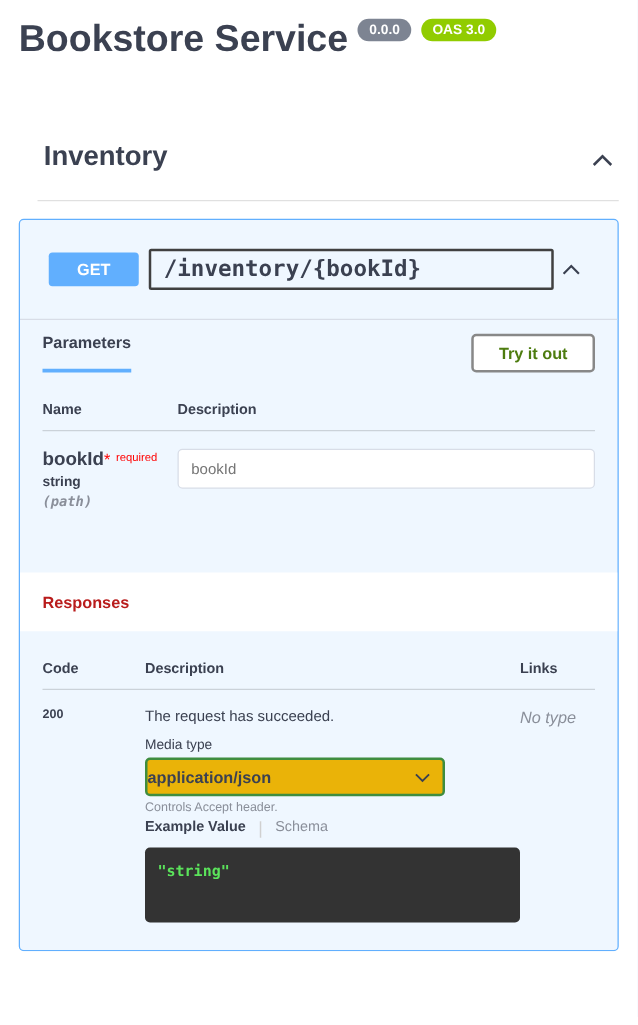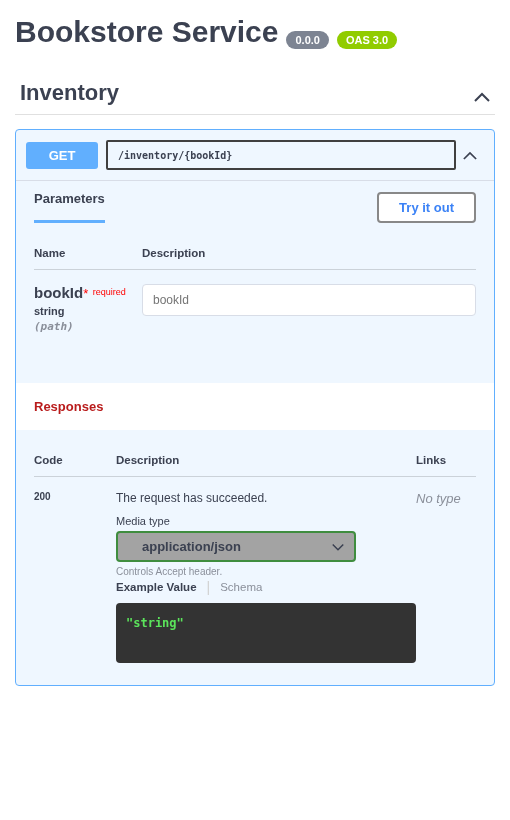--- a/index.html
+++ b/index.html
@@ -1,35 +1,35 @@
 <!DOCTYPE html>
 <html><head>
 <meta charset="utf-8">
 <style>
 * { box-sizing: border-box; margin: 0; padding: 0; }
 body { font-family: -apple-system, BlinkMacSystemFont, "Segoe UI", sans-serif; background: #fff; width: 510px; padding: 15px 15px 0 15px; }
-.header { display: flex; align-items: flex-end; gap: 8px; margin-bottom: 21px; }
+.header { display: flex; align-items: flex-start; gap: 8px; margin-bottom: 53px; }
 .title { font-size: 30px; font-weight: 700; color: #3b4151; }
 .badge { color: #fff; font-size: 11px; font-weight: 600; padding: 3px 9px; border-radius: 12px; }
 .badge-ver { background: #7d8492; }
 .badge-oas { background: #91cc00; }
-.section-hdr { display: flex; justify-content: space-between; align-items: center; padding: 10px 5px 8px 5px; border-bottom: 1px solid rgba(0,0,0,0.12); cursor: pointer; }
+.section-hdr { display: flex; justify-content: space-between; align-items: center; padding: 10px 5px 22px 5px; border-bottom: 1px solid rgba(0,0,0,0.12); cursor: pointer; margin-left: 15px; }
 .section-name { font-size: 22px; font-weight: 700; color: #3b4151; }
 .chev { width: 16px; height: 10px; }
 .chev svg { width: 100%; height: 100%; fill: #3b4151; }
 .opblock-wrap { border: 1px solid #61affe; border-radius: 4px; background: #eff7ff; margin-top: 14px; overflow: hidden; }
-.op-summary { display: flex; align-items: center; padding: 10px; cursor: pointer; }
+.op-summary { display: flex; align-items: center; padding: 23px; cursor: pointer; }
 .method { background: #61affe; color: #fff; font-weight: 700; font-size: 13px; padding: 6px 0; width: 72px; text-align: center; border-radius: 3px; }
 .path-wrap { flex: 1; border: 2px solid #404040; border-radius: 2px; margin-left: 8px; display: flex; align-items: center; min-height: 30px; }
-.path { font-family: monospace; font-size: 10px; font-weight: 600; color: #3b4151; padding: 4px 10px; }
+.path { font-family: monospace; font-size: 18px; font-weight: 600; color: #3b4151; padding: 4px 10px; }
 .op-chev { width: 28px; text-align: center; }
 .op-body { border-top: 1px solid #d8dde7; }
 .param-hdr { display: flex; justify-content: space-between; align-items: center; padding: 10px 18px 0 18px; gap: 18px; }
 .param-tab { font-size: 13px; font-weight: 700; color: #3b4151; padding-bottom: 14px; border-bottom: 3px solid #61affe; }
-.try-btn { background: #fff; border: 2px solid #888; border-radius: 4px; padding: 6px 20px; font-size: 13px; font-weight: 700; color: #3b82f6; cursor: pointer; }
+.try-btn { background: #fff; border: 2px solid #888; border-radius: 4px; padding: 6px 20px; font-size: 13px; font-weight: 700; color: #4d7c0f; cursor: pointer; }
 .param-sect { padding: 14px 18px 50px 18px; }
 .table { width: 100%; }
 .table-hdr { display: flex; font-size: 11.5px; font-weight: 700; color: #3b4151; padding: 10px 0; border-bottom: 1px solid rgba(0,0,0,0.15); }
 .col-name { width: 108px; }
 .col-desc { flex: 1; }
 .table-row { display: flex; padding-top: 14px; }
 .p-name { font-size: 15px; font-weight: 700; color: #3b4151; }
 .req { color: #ff0000; font-size: 9px; position: relative; top: -3px; margin-left: 2px; }
 .ast { color: #ff0000; font-size: 13px; }
 .p-type { font-size: 11px; font-weight: 700; color: #3b4151; margin-top: 3px; }
@@ -39,21 +39,21 @@
 .resp-title { font-size: 13px; font-weight: 700; color: #b91c1c; }
 .resp-body { padding: 14px 18px 22px 18px; }
 .resp-hdr { display: flex; font-size: 11.5px; font-weight: 700; color: #3b4151; padding: 10px 0; border-bottom: 1px solid rgba(0,0,0,0.15); }
 .rc-code { width: 82px; }
 .rc-desc { flex: 1; }
 .rc-links { width: 60px; }
 .resp-row { display: flex; padding-top: 14px; }
 .code-val { font-size: 10px; font-weight: 600; color: #3b4151; }
 .desc-text { font-size: 12px; color: #3b4151; }
 .media-lbl { font-size: 11px; color: #3b4151; margin-top: 10px; }
-.media-select { position: relative; border: 2px solid #3f8d3f; border-radius: 4px; background: #a3a3a3; margin-top: 4px; padding: 6px 28px 6px 24px; font-size: 13px; font-weight: 700; color: #3b4151; cursor: pointer; max-width: 240px; }
+.media-select { position: relative; border: 2px solid #3f8d3f; border-radius: 4px; background: #eab308; margin-top: 4px; padding: 6px 28px 6px 0; font-size: 13px; font-weight: 700; color: #3b4151; cursor: pointer; max-width: 240px; }
 .sel-caret { position: absolute; right: 10px; top: 50%; transform: translateY(-50%); }
 .ctrl-text { font-size: 10px; color: #8a8f9a; margin-top: 4px; }
 .tabs { margin-top: 2px; display: flex; align-items: center; gap: 10px; }
 .tab { font-size: 11.5px; font-weight: 700; color: #3b4151; cursor: pointer; }
 .tab.inactive { color: #8a8f9a; font-weight: 400; }
 .vbar { color: #d0d0d0; font-size: 14px; }
 .code-block { background: #333; border-radius: 4px; padding: 10px; margin-top: 8px; min-height: 60px; }
 .code-str { color: #5be35b; font-family: monospace; font-size: 12px; font-weight: 600; }
 .links-val { font-size: 13px; font-style: italic; color: #8a8f9a; }
 </style>

